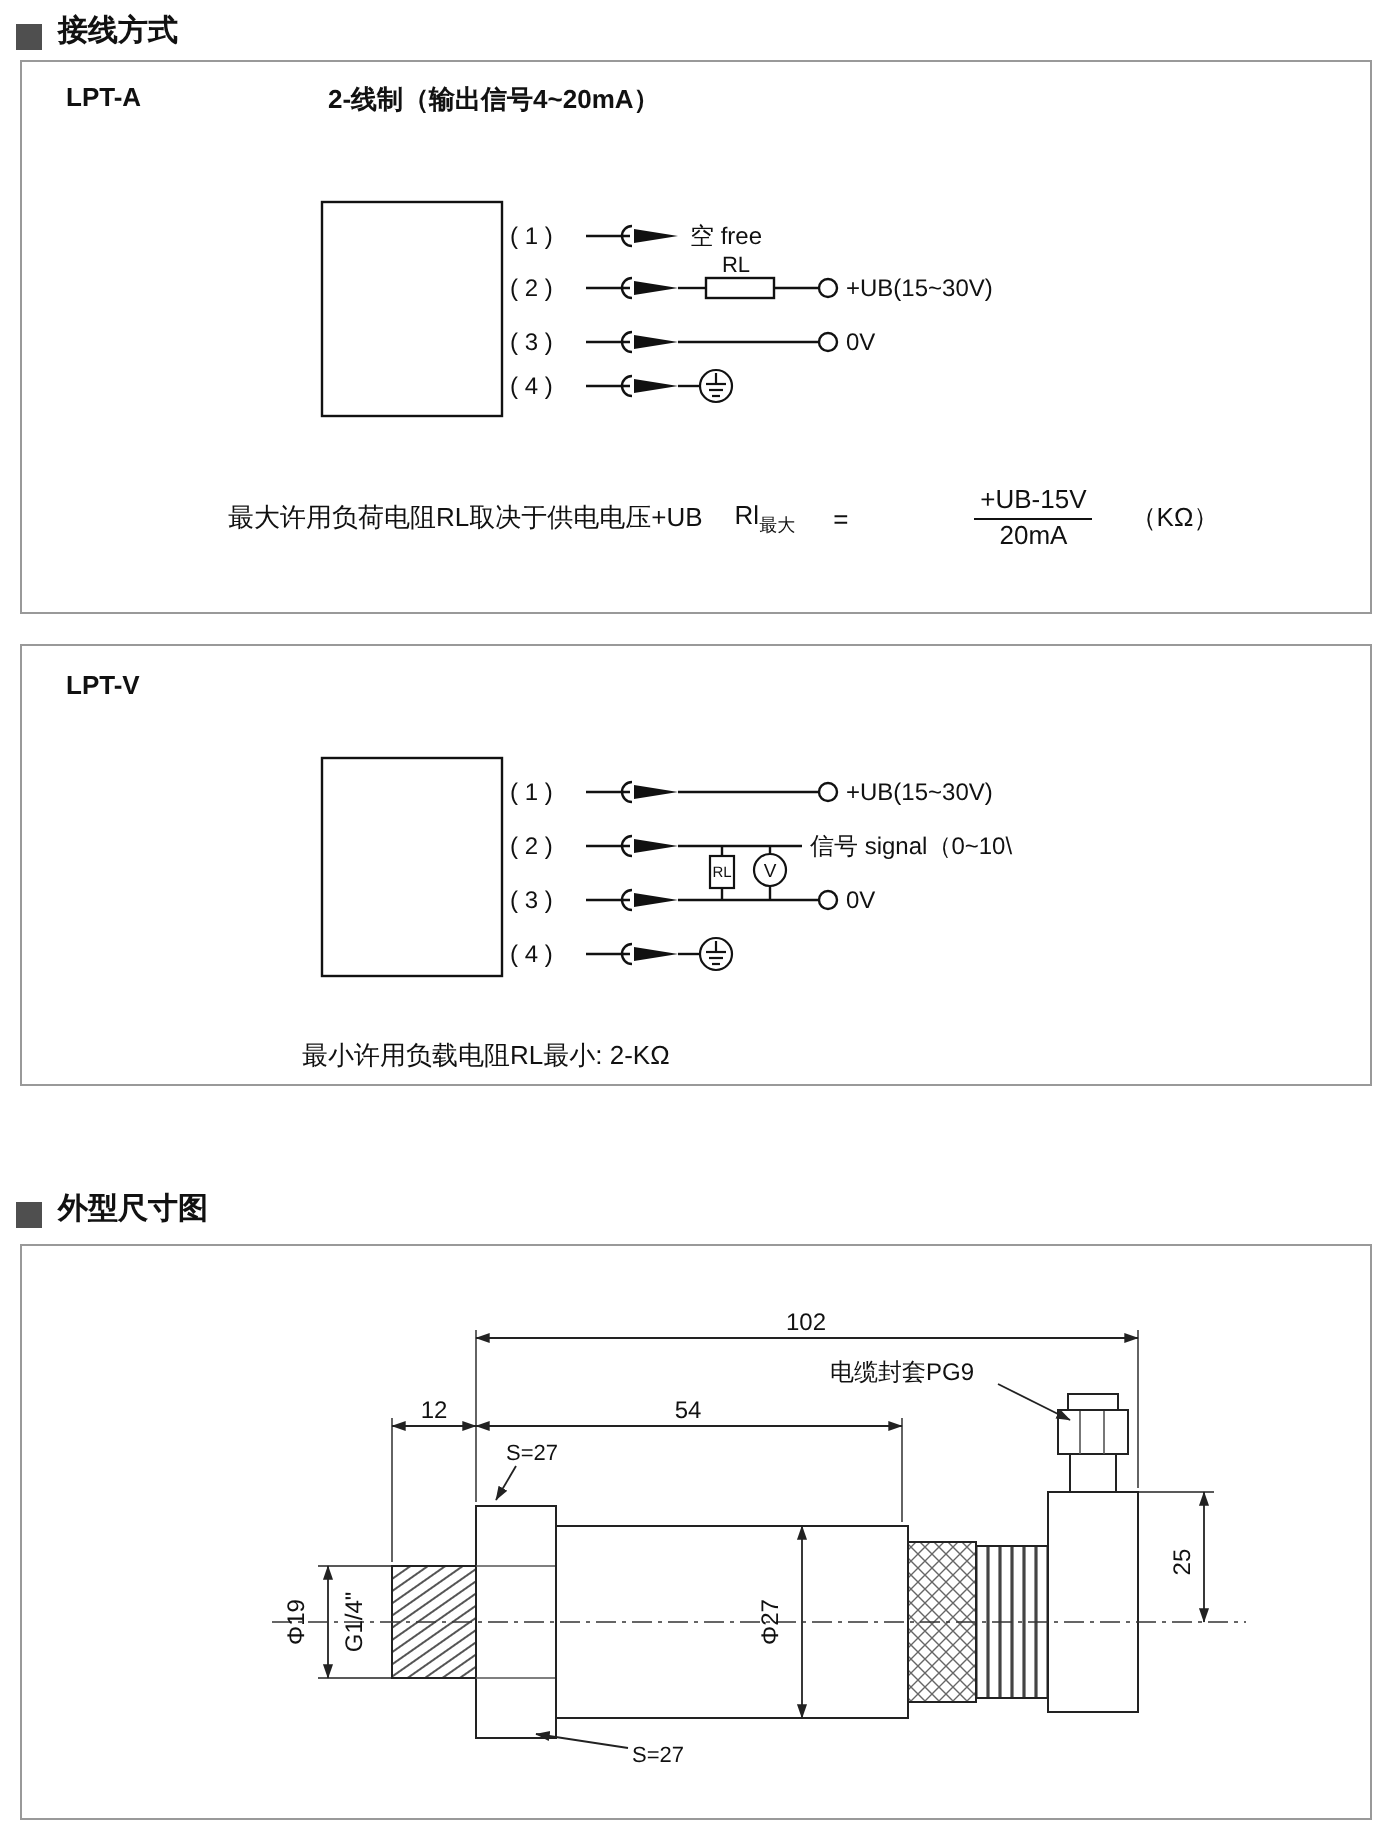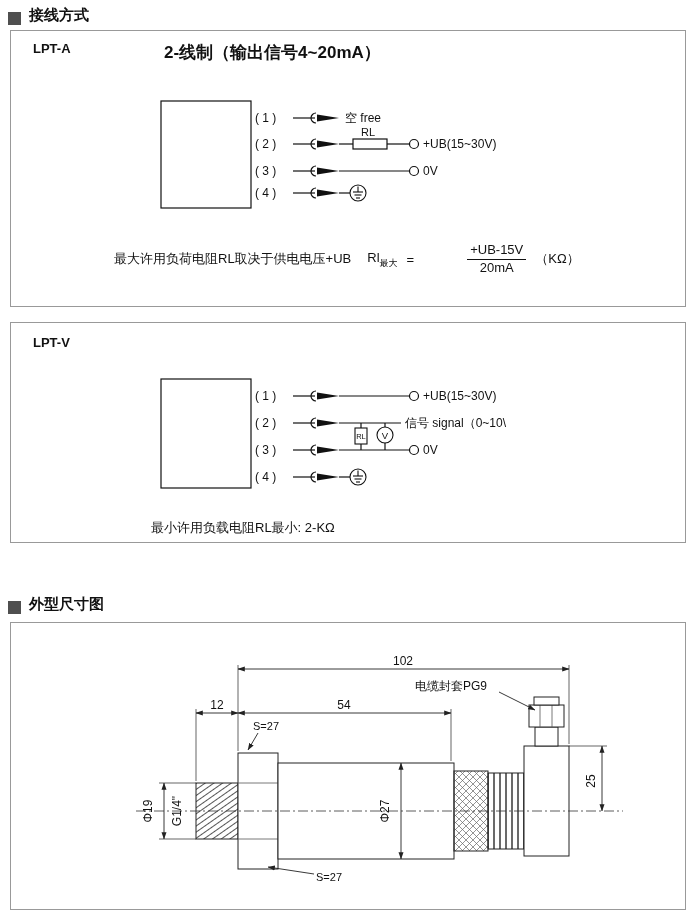--- a/index.html
+++ b/index.html
@@ -5,25 +5,25 @@
   html,body{margin:0;padding:0;background:#ffffff;}
   .page{position:relative;width:700px;height:922px;background:#fff;
         font-family:"Liberation Sans","DejaVu Sans",sans-serif;color:#111;
         outline:1px solid #e3e3e3;overflow:hidden;}
   .sec-header{position:absolute;display:flex;align-items:flex-end;gap:8px;
         font-size:15px;font-weight:bold;color:#111;}
   .sec-bullet{width:13px;height:13px;background:#4f4f4f;display:inline-block;}
   .panel{position:absolute;left:10px;width:676px;border:1px solid #999;
         background:#fff;box-sizing:border-box;}
   .model{position:absolute;font-size:13px;font-weight:bold;}
-  .subtitle{position:absolute;font-size:17px;font-weight:bold;}
+  .subtitle{position:absolute;font-size:13px;font-weight:bold;}
   .panel svg{position:absolute;left:0;}
   svg text{font-family:"Liberation Sans","DejaVu Sans",sans-serif;fill:#111;}
   .note-row{position:absolute;display:flex;align-items:center;gap:16px;font-size:13px;}
-  .formula{display:inline-flex;align-items:center;gap:9px;}
+  .formula{display:inline-flex;align-items:center;gap:19px;}
   .frac{display:inline-flex;flex-direction:column;align-items:center;line-height:1.15;margin-left:44px;}
   .frac .num{border-bottom:1.2px solid #111;padding:0 3px 1px;}
   .frac .den{padding-top:1px;}
   sub.fsub{font-size:9px;}
   .note2{position:absolute;font-size:13px;}
 </style>
 </head>
 <body>
 
 <div class="page">

